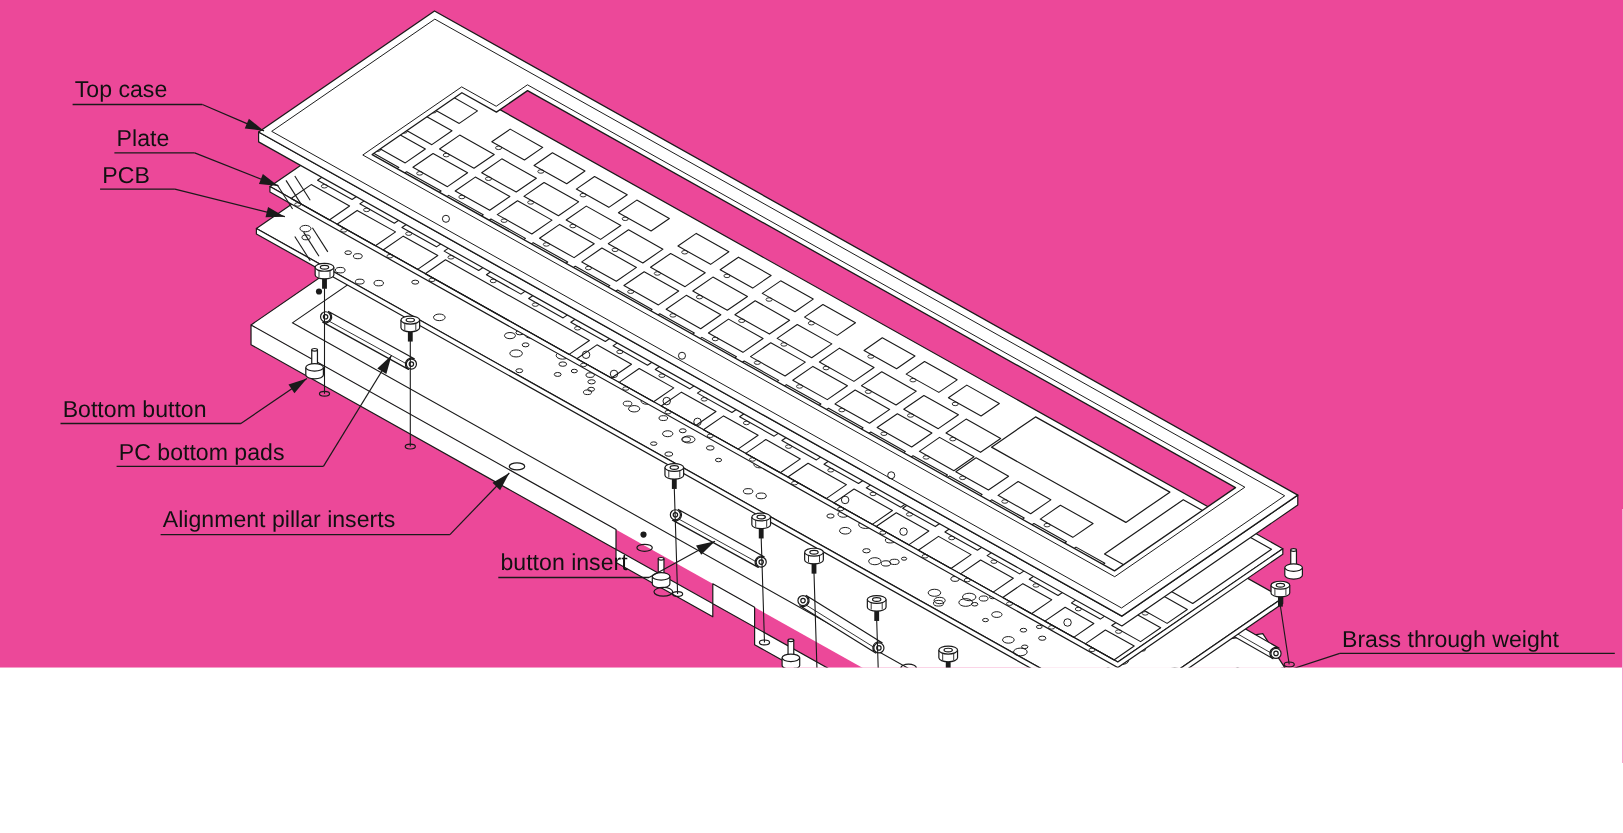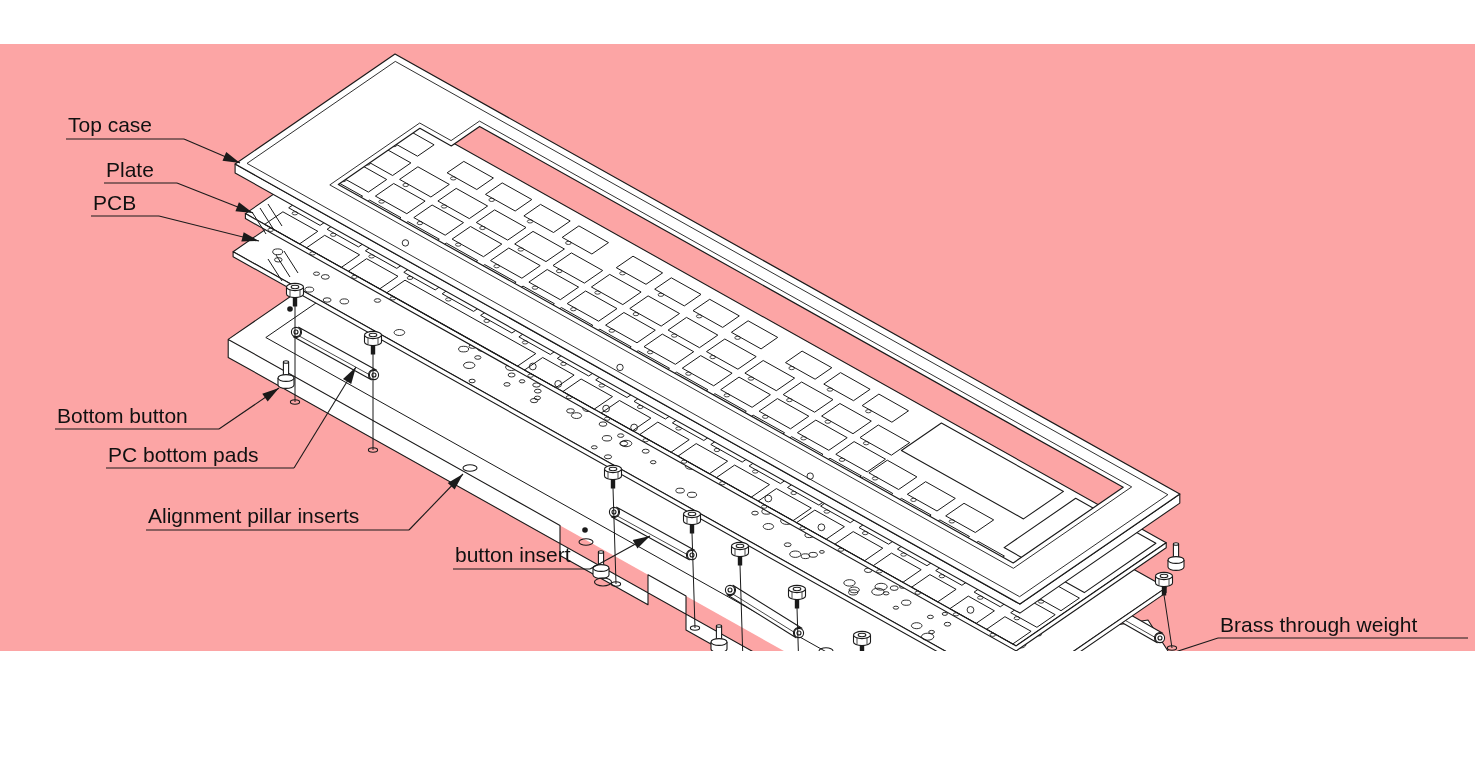--- a/index.html
+++ b/index.html
@@ -1,16 +1,16 @@
 <!DOCTYPE html>
 <html><head>
 <meta charset="utf-8">
 <style>
   html,body{margin:0;padding:0;background:#ffffff;}
-  .stage{width:1475px;height:607px;position:relative;background:#fca5a5;overflow:hidden;margin-top:44px;}
+  .stage{width:1475px;height:607px;position:relative;background:#ec4899;overflow:hidden;}
   svg{display:block;}
   text.callout{font-family:"Liberation Sans",sans-serif;font-size:21px;fill:#111;}
 </style>
 </head>
 <body>
 
 <div class="stage">
   <svg id="diagram" width="1475" height="757" viewBox="0 0 1475 757">
     <g id="g-bottom-case">
         <path d="M399.8,177.3 L1174.2,611.5 L1002.6,729.6 L228.2,295.4 Z" fill="#fff" stroke="none"></path>

